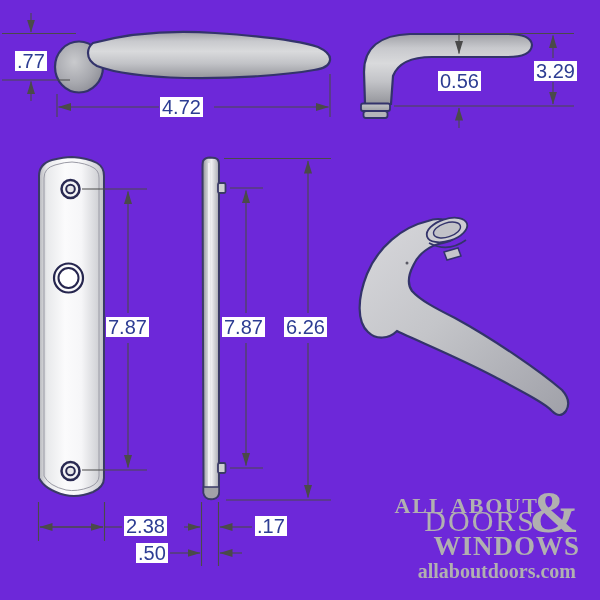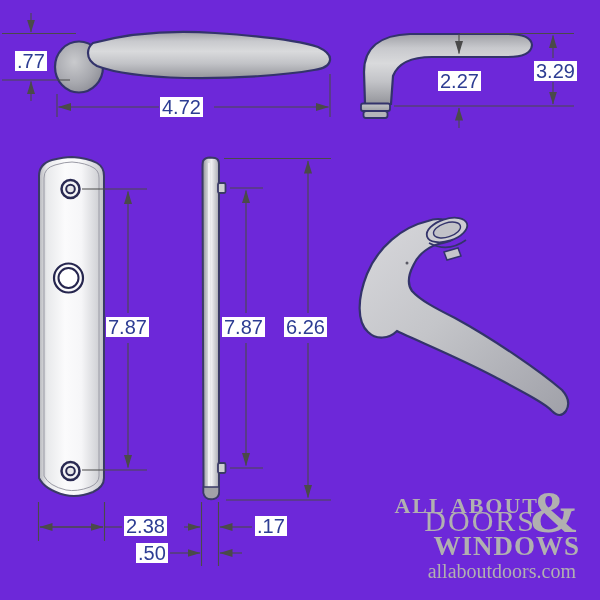--- a/index.html
+++ b/index.html
@@ -10,21 +10,21 @@
              font-family:"Liberation Sans",sans-serif;white-space:nowrap;
              background:#ffffff;padding:0 2px;}
   
   #logo{position:absolute;left:415px;top:484px;width:170px;height:100px;
         font-family:"Liberation Serif",serif;color:#b1b0b0;}
   #logo div{position:absolute;white-space:nowrap;line-height:1;}
   .lg-amp{right:6px;top:-2px;font-size:60px;font-weight:bold;}
   .lg-1{right:46px;top:11px;font-size:22px;font-weight:bold;letter-spacing:2px;}
   .lg-2{right:49px;top:22px;font-size:30px;font-weight:normal;letter-spacing:2px;}
   .lg-3{right:5px;top:49px;font-size:27px;font-weight:bold;letter-spacing:1px;}
-  .lg-4{right:9px;top:77px;font-size:20px;font-weight:normal;}
+  .lg-4{right:9px;top:77px;font-size:20px;font-weight:bold;}
 </style>
 </head>
 <body>
 
 <div id="stage">
 
   <svg id="drawing" width="600" height="600" viewBox="0 0 600 600">
     <defs>
       <marker id="arr" markerUnits="userSpaceOnUse" markerWidth="14" markerHeight="10" refX="12.5" refY="5" orient="auto">
         <path d="M0,1 L13,5 L0,9 Z" fill="#4a4a4a"></path>
@@ -171,21 +171,21 @@
       <ellipse cx="447" cy="230" rx="21" ry="11" transform="rotate(-18 447 230)" fill="#cdcdd2" stroke="#33336b" stroke-width="1.8"></ellipse>
       <ellipse cx="447" cy="230" rx="14" ry="7" transform="rotate(-18 447 230)" fill="#c2c2c8" stroke="#33336b" stroke-width="1.4"></ellipse>
       <path d="M 429 243 Q 448 253 466 240" fill="none" stroke="#33336b" stroke-width="1.6"></path>
       <path d="M 444 252 L 458 248 L 461 256 L 447 260 Z" fill="#c6c6cb" stroke="#33336b" stroke-width="1.5"></path>
       <circle cx="407" cy="263" r="1.5" fill="#5a5a64"></circle>
     </g>
   </svg>
 
   <div class="dim-label" style="left:15px;top:51px">.77</div>
   <div class="dim-label" style="left:160px;top:97px">4.72</div>
-  <div class="dim-label" style="left:438px;top:71px">2.27</div>
+  <div class="dim-label" style="left:438px;top:71px">0.56</div>
   <div class="dim-label" style="left:534px;top:61px">3.29</div>
   <div class="dim-label" style="left:106px;top:317px">7.87</div>
   <div class="dim-label" style="left:222px;top:317px">7.87</div>
   <div class="dim-label" style="left:284px;top:317px">6.26</div>
   <div class="dim-label" style="left:124px;top:516px">2.38</div>
   <div class="dim-label" style="left:255px;top:516px">.17</div>
   <div class="dim-label" style="left:136px;top:543px">.50</div>
 
   <div id="logo">
     <div class="lg-amp">&amp;</div>

